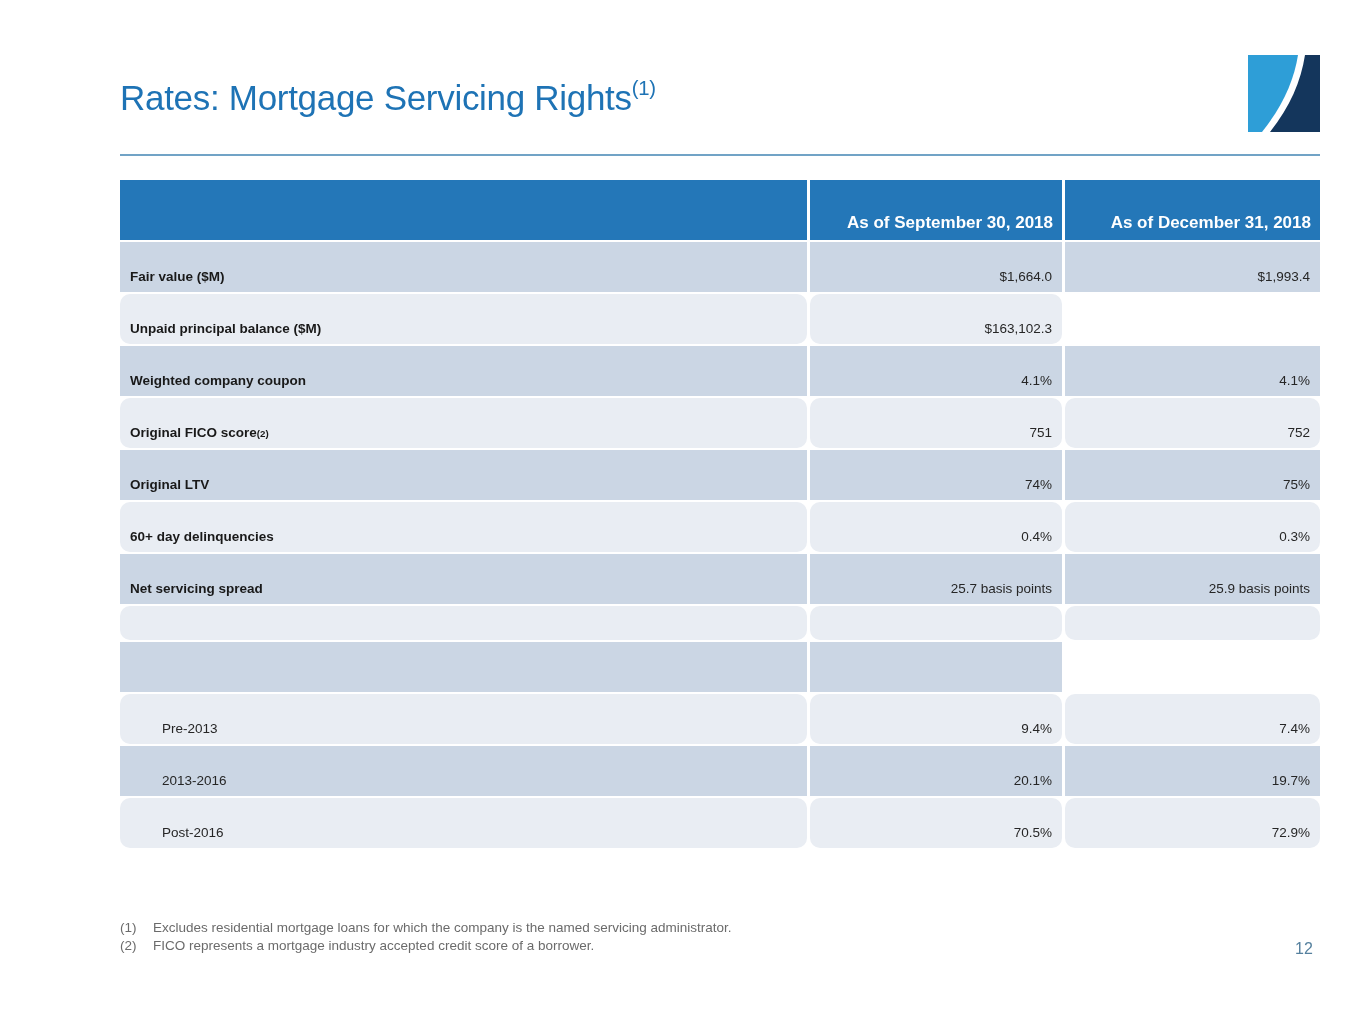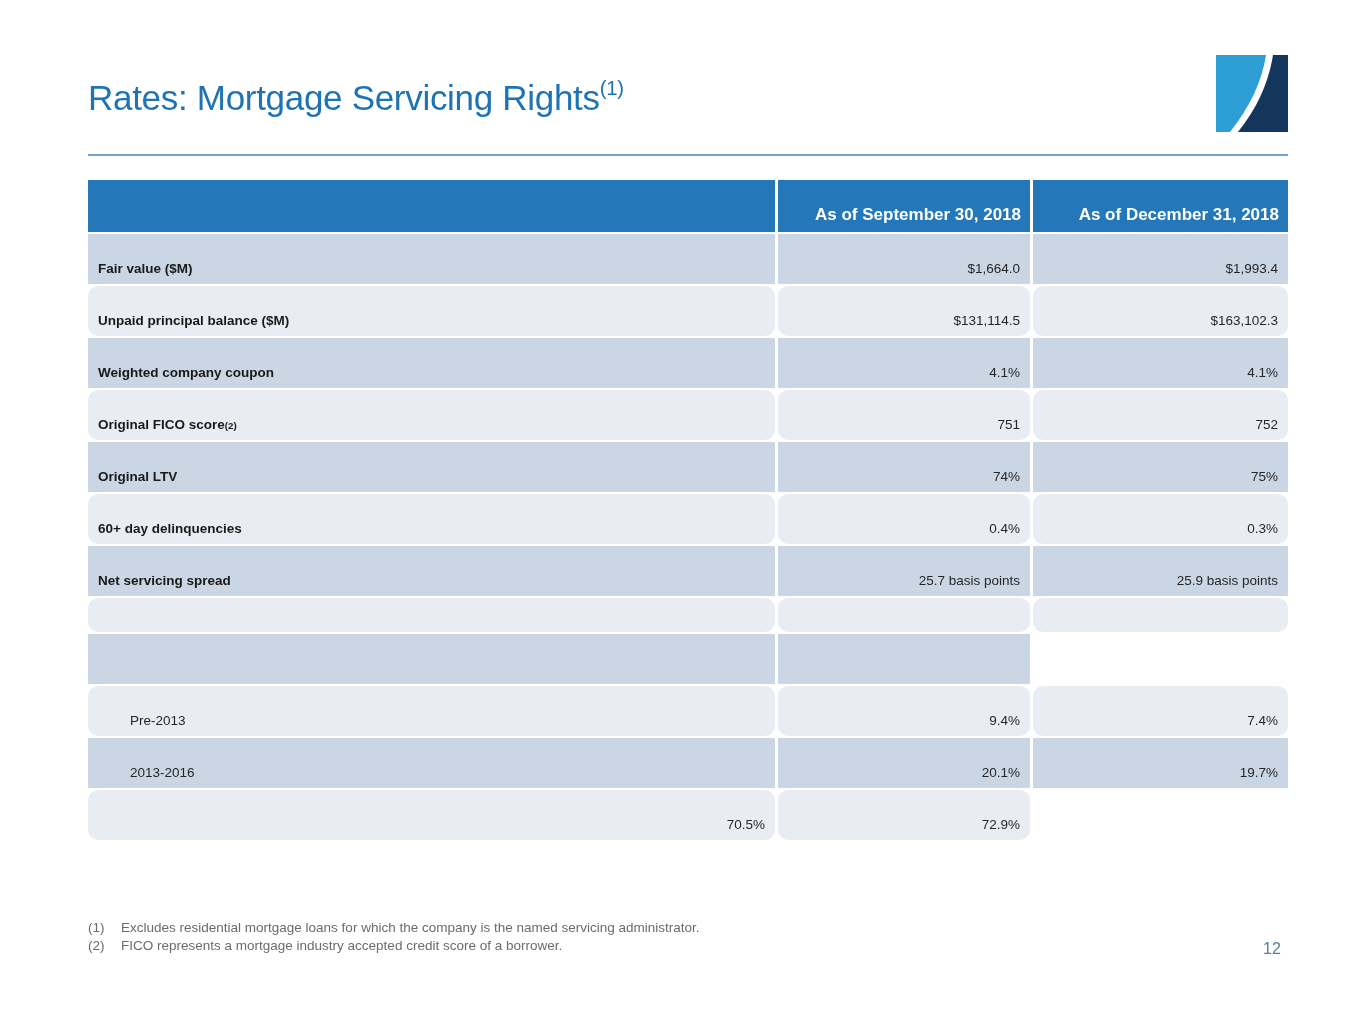--- a/index.html
+++ b/index.html
@@ -1,19 +1,19 @@
 <!DOCTYPE html>
 <html><head>
 <meta charset="utf-8">
 <style>
   * { margin: 0; padding: 0; box-sizing: border-box; }
   html, body { width: 1365px; height: 1024px; background: #ffffff; overflow: hidden; }
   body { font-family: "Liberation Sans", sans-serif; position: relative; color: #1f1f1f; }
 
-  .slide { position: absolute; inset: 0; background: #ffffff; }
+  .slide { position: absolute; inset: 0; background: #ffffff; margin-left: 32px; }
 
   
   .title {
     position: absolute; left: 88px; top: 78px;
     font-size: 35px; font-weight: 400; letter-spacing: -0.3px;
     color: #1e73b5; white-space: nowrap;
   }
   .title sup { font-size: 0.58em; position: relative; top: -2px; font-weight: 400; }
 
   
@@ -27,21 +27,21 @@
 
   
   .table { position: absolute; left: 88px; top: 180px; width: 1200px; }
   .trow {
     display: grid;
     grid-template-columns: 687px 252px 255px;
     column-gap: 3px;
     margin-bottom: 2px;
     height: 50px;
   }
-  .trow.thead  { height: 52px; }
+  .trow.thead  { height: 60px; }
   .trow.rempty { height: 34px; }
 
   .cell { display: flex; align-items: flex-end; overflow: hidden; }
 
   .hcell {
     background: #2477b8; color: #ffffff;
     font-size: 17px; font-weight: 700;
     justify-content: flex-end; padding: 0 9px 7px 0;
     white-space: nowrap;
   }
@@ -103,21 +103,20 @@
           <span>Fair value ($M)</span>
         </div>
       <div class="cell val">$1,664.0</div>
       <div class="cell val">$1,993.4</div>
     </div>
 
     <div class="trow light">
       <div class="cell lbl">
           <span>Unpaid principal balance ($M)</span>
         </div>
-      <div class="cell val">$131,114.5</div>
       <div class="cell val">$163,102.3</div>
     </div>
 
     <div class="trow dark">
       <div class="cell lbl">
           <span>Weighted company coupon</span>
         </div>
       <div class="cell val">4.1%</div>
       <div class="cell val">4.1%</div>
     </div>
@@ -176,20 +175,23 @@
 
     <div class="trow dark indent">
       <div class="cell lbl">
           <span>2013-2016</span>
         </div>
       <div class="cell val">20.1%</div>
       <div class="cell val">19.7%</div>
     </div>
 
     <div class="trow light indent">
+      <div class="cell lbl">
+          <span>Post-2016</span>
+        </div>
       <div class="cell val">70.5%</div>
       <div class="cell val">72.9%</div>
     </div>
 
   </div>
 
   <div class="footnotes">
     <div class="footnote">
       <span class="fn-marker">(1)</span>
       <span class="fn-text">Excludes residential mortgage loans for which the company is the named servicing administrator.</span>

